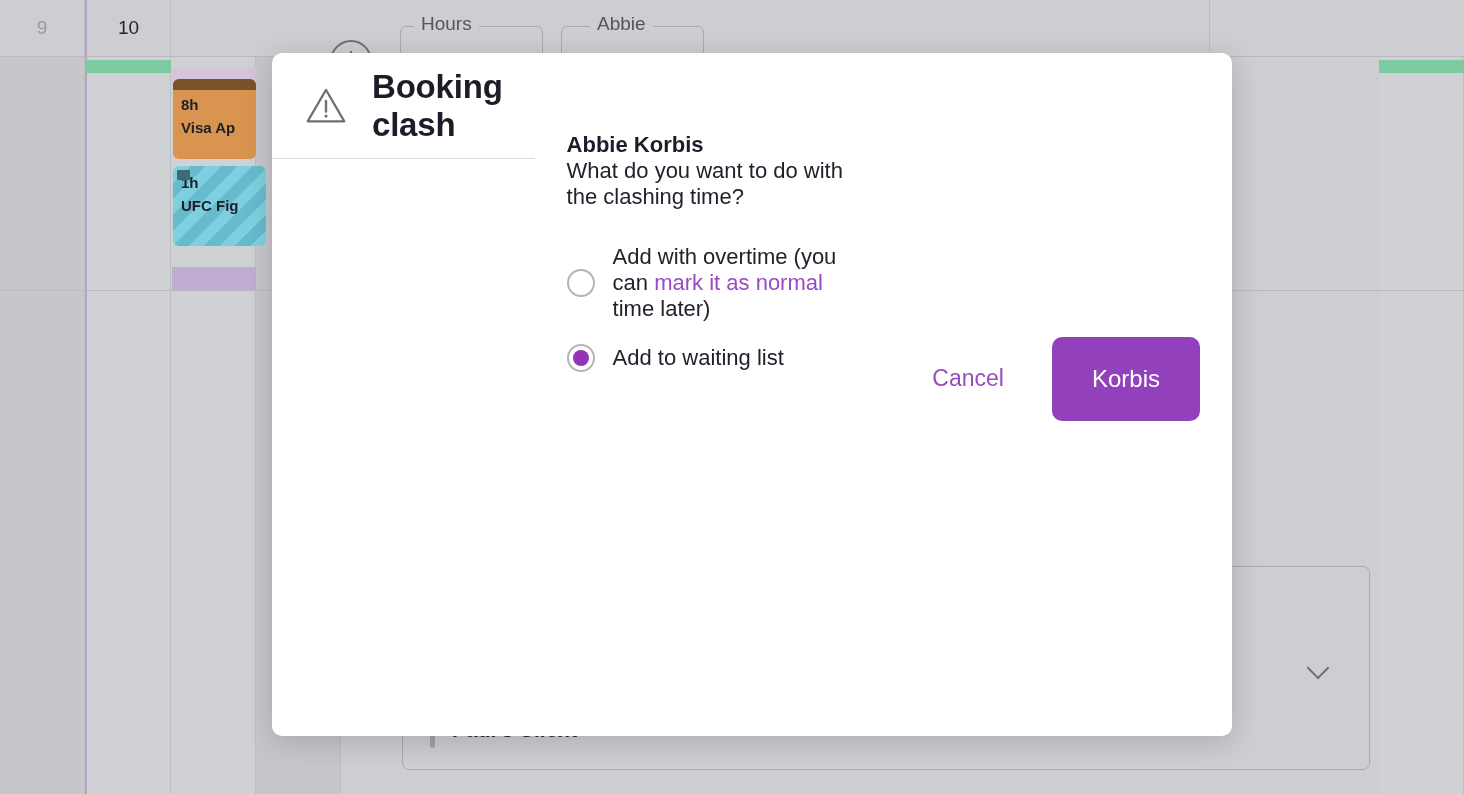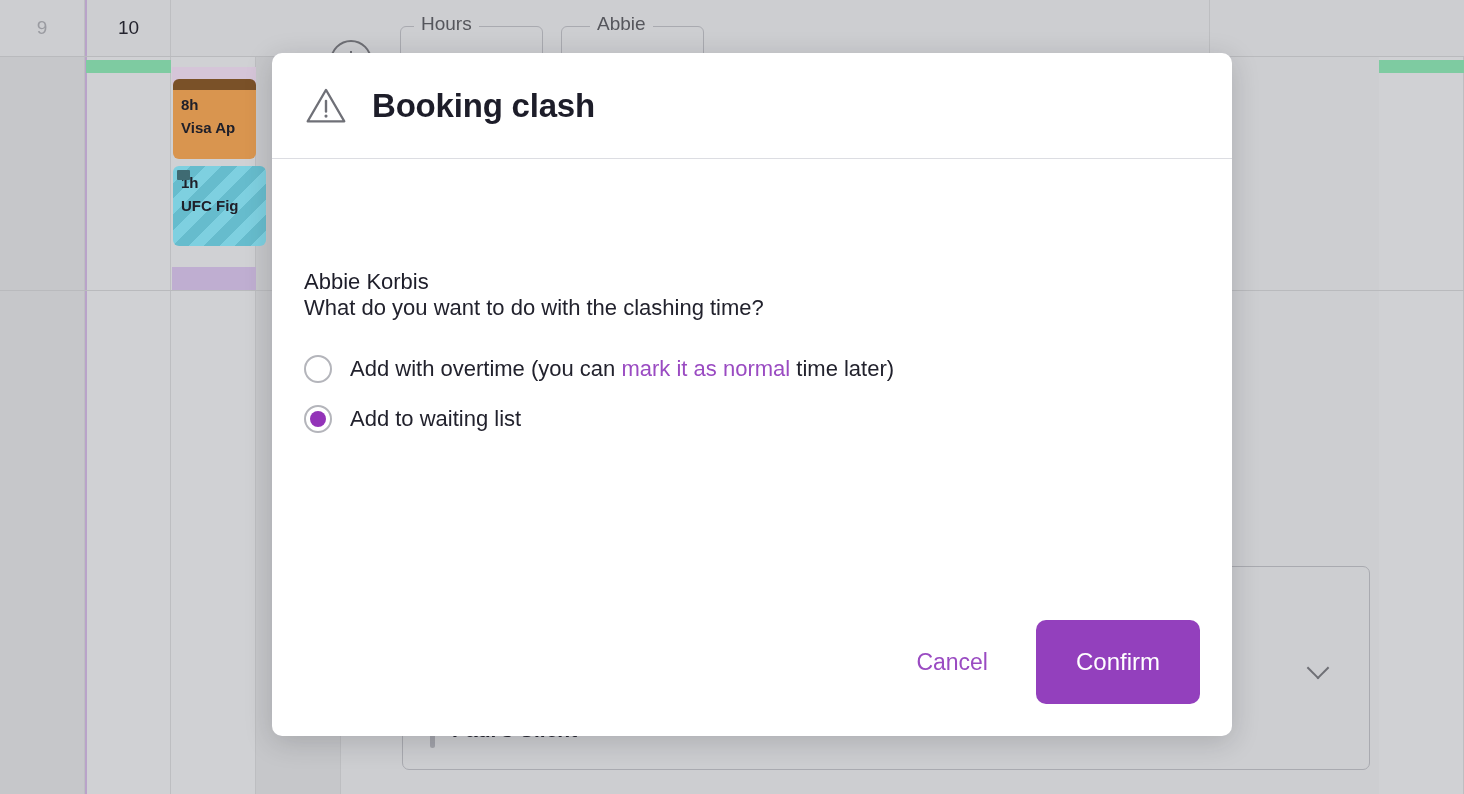--- a/index.html
+++ b/index.html
@@ -182,21 +182,21 @@
   #modal {
     position: absolute;
     left: 272px;
     top: 53px;
     width: 960px;
     height: 683px;
     background: #ffffff;
     border-radius: 10px;
     box-shadow: 0 6px 28px rgba(20,20,30,0.18);
     display: flex;
-    flex-direction: column;
+    flex-direction: row;
   }
 
   .modal-header {
     height: 106px;
     flex: 0 0 106px;
     display: flex;
     align-items: center;
     padding: 0 32px;
     border-bottom: 1px solid #dcdde2;
   }
@@ -218,23 +218,23 @@
   }
 
   .body-text {
     font-size: 22px;
     line-height: 1.78;
     color: #22222d;
     max-width: 830px;
   }
   .resource-name {
     font-size: 22px;
-    font-weight: 400;
+    font-weight: 700;
     color: #1d1d29;
-    margin-top: 54px;
+    margin-top: 23px;
   }
   .question-text {
     font-size: 22px;
     color: #22222d;
   }
 
   .radio-group { margin-top: 34px; }
   .radio-row {
     display: flex;
     align-items: center;
@@ -376,15 +376,15 @@
 
       <div class="radio-row checked">
         <span class="radio-mark"></span>
         <span class="radio-label">Add to waiting list</span>
       </div>
     </div>
   </div>
 
   <div class="modal-footer">
     <button class="btn-cancel">Cancel</button>
-    <button class="btn-confirm">Confirm</button>
+    <button class="btn-confirm">Korbis</button>
   </div>
 </div>
 
 </body></html>

